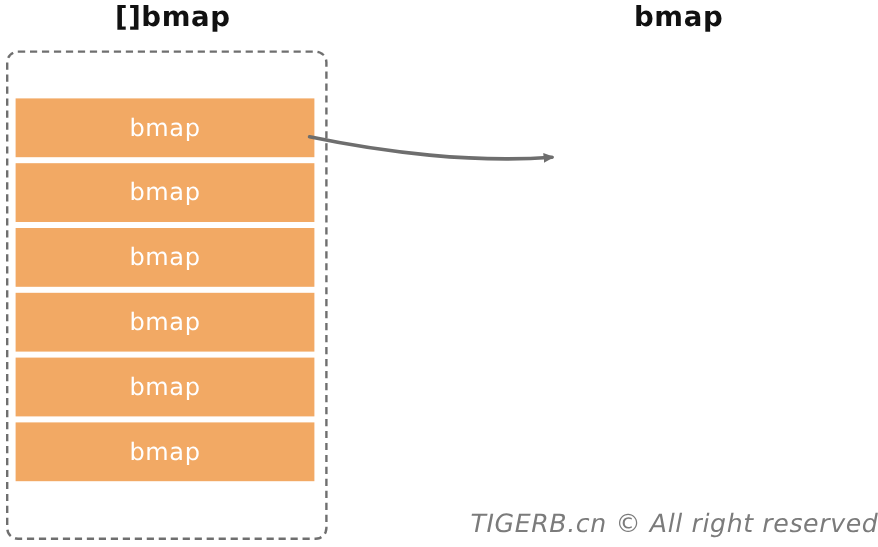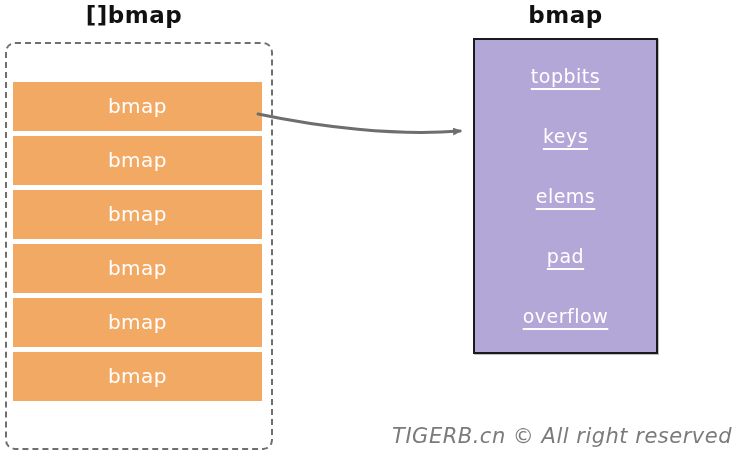--- a/index.html
+++ b/index.html
@@ -12,21 +12,21 @@
   }
   .diagram-title{
     position:absolute;
     top:2px;
     text-align:center;
     font-size:23px;
     font-weight:600;
     color:#111111;
     letter-spacing:0.5px;
   }
-  .left-title{left:0;width:268px;}
+  .left-title{left:10px;width:268px;}
   .right-title{left:473px;width:185px;}
   .array-box{
     position:absolute;
     left:5px;top:42px;
     width:264px;height:404px;
     border:2px dashed var(--dash,#6f6f6f);
     border-radius:10px;
     box-sizing:content-box;
   }
   .bar-list{
@@ -102,30 +102,20 @@
   <div class="bar-list">
 
   <div class="bar">bmap</div>
       <div class="bar">bmap</div>
       <div class="bar">bmap</div>
       <div class="bar">bmap</div>
       <div class="bar">bmap</div>
       <div class="bar">bmap</div>
     </div>
 
-  <div class="struct-box">
-    <div class="field-list">
-
-    <div class="field">topbits</div>
-        <div class="field">keys</div>
-        <div class="field">elems</div>
-        <div class="field">pad</div>
-        <div class="field">overflow</div>
-      </div>
-  </div>
 
   <svg class="arrow-layer" viewBox="0 0 732 456" xmlns="http://www.w3.org/2000/svg">
     <defs>
       <marker id="arrowhead" markerWidth="9" markerHeight="8" refX="7" refY="4" orient="auto" markerUnits="userSpaceOnUse">
         <path d="M0,0 L9,4 L0,8 z" fill="#6e6e6e"></path>
       </marker>
     </defs>
     <path d="M 258 114 C 320 127, 395 136, 460 131" fill="none" stroke="#6e6e6e" stroke-width="3" stroke-linecap="round" marker-end="url(#arrowhead)"></path>
   </svg>
 

